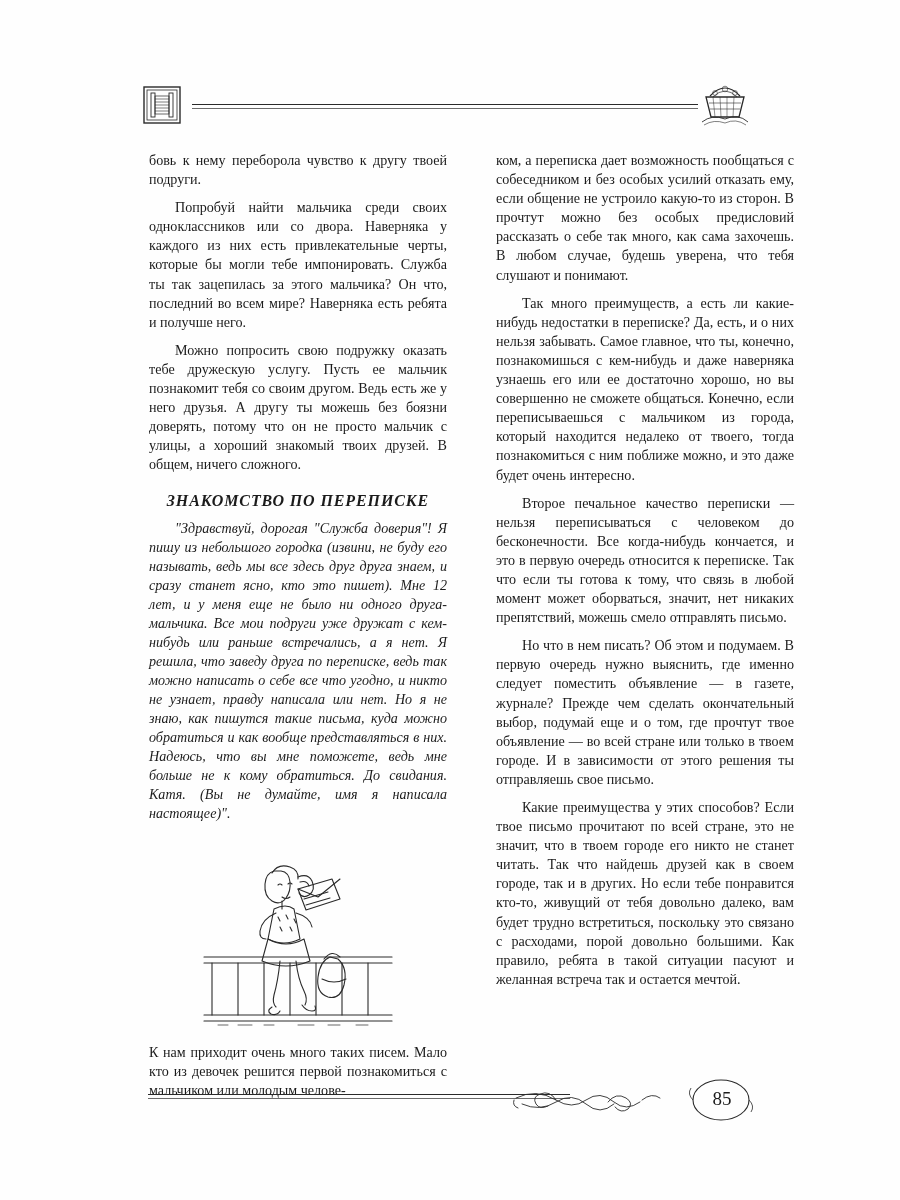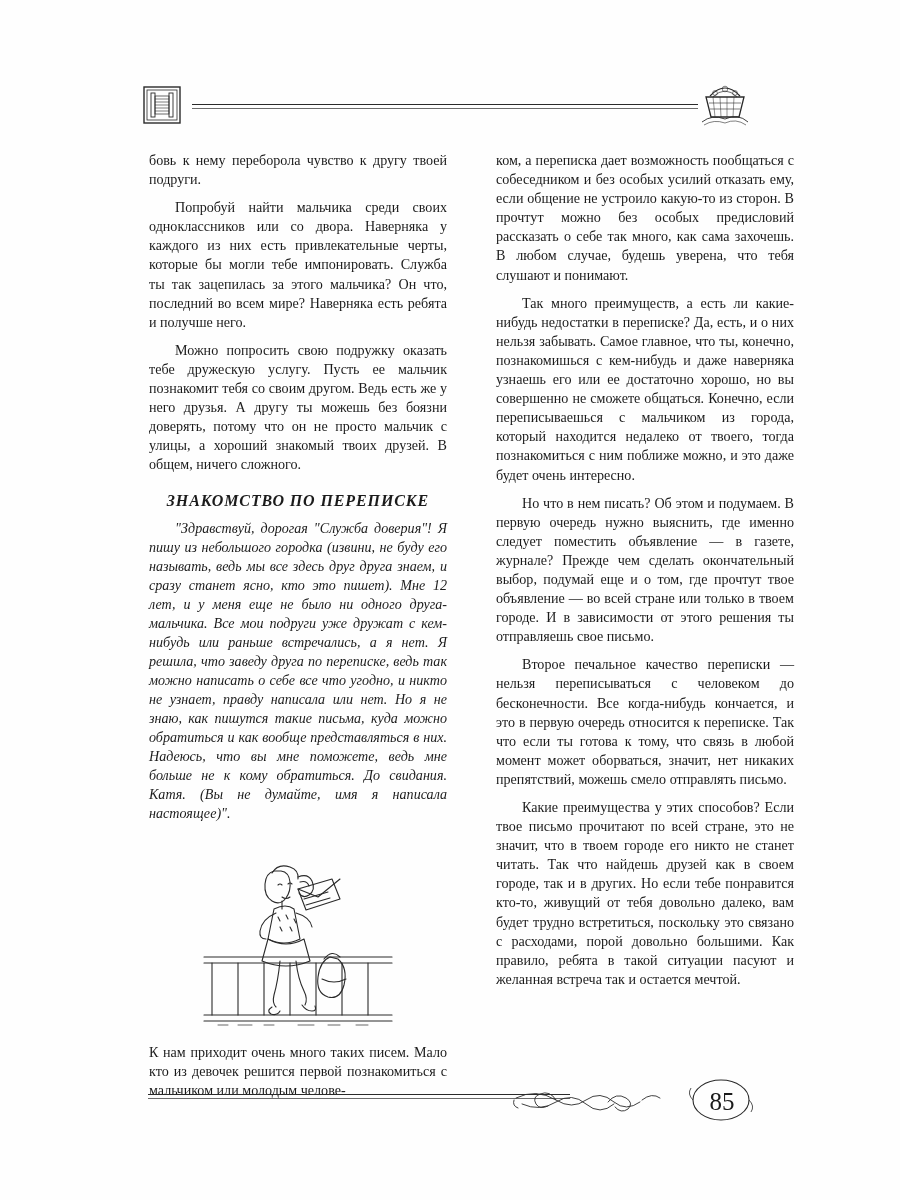--- a/index.html
+++ b/index.html
@@ -124,21 +124,21 @@
     right: 190px;
     top: 10px;
     border-top: 0.7px solid #6a6a6a;
   }
   .page-number {
     position: absolute;
     right: 8px;
     top: 0px;
     width: 60px;
     text-align: center;
-    font-size: 25px;
+    font-size: 19px;
     font-family: "Liberation Serif", serif;
     color: #1b1b1b;
     padding-left: 37px;
   }
   .flourish {
     position: absolute;
     right: 58px;
     top: -4px;
     width: 190px;
     height: 44px;
@@ -254,22 +254,22 @@
         </g>
       </svg>
     </div>
 
     <p class="noindent">К нам приходит очень много таких писем. Мало кто из девочек решится первой познакомиться с мальчиком или молодым челове-</p>
   </div>
 
   <div class="col col-right">
     <p class="noindent">ком, а переписка дает возможность пообщаться с собеседником и без особых усилий отказать ему, если общение не устроило какую-то из сторон. В прочтут можно без особых предисловий рассказать о себе так много, как сама захочешь. В любом случае, будешь уверена, что тебя слушают и понимают.</p>
     <p>Так много преимуществ, а есть ли какие-нибудь недостатки в переписке? Да, есть, и о них нельзя забывать. Самое главное, что ты, конечно, познакомишься с кем-нибудь и даже наверняка узнаешь его или ее достаточно хорошо, но вы совершенно не сможете общаться. Конечно, если переписываешься с мальчиком из города, который находится недалеко от твоего, тогда познакомиться с ним поближе можно, и это даже будет очень интересно.</p>
+    <p>Второе печальное качество переписки — нельзя переписываться с человеком до бесконечности. Все когда-нибудь кончается, и это в первую очередь относится к переписке. Так что если ты готова к тому, что связь в любой момент может оборваться, значит, нет никаких препятствий, можешь смело отправлять письмо.</p>
     <p>Но что в нем писать? Об этом и подумаем. В первую очередь нужно выяснить, где именно следует поместить объявление — в газете, журнале? Прежде чем сделать окончательный выбор, подумай еще и о том, где прочтут твое объявление — во всей стране или только в твоем городе. И в зависимости от этого решения ты отправляешь свое письмо.</p>
-    <p>Второе печальное качество переписки — нельзя переписываться с человеком до бесконечности. Все когда-нибудь кончается, и это в первую очередь относится к переписке. Так что если ты готова к тому, что связь в любой момент может оборваться, значит, нет никаких препятствий, можешь смело отправлять письмо.</p>
     <p>Какие преимущества у этих способов? Если твое письмо прочитают по всей стране, это не значит, что в твоем городе его никто не станет читать. Так что найдешь друзей как в своем городе, так и в других. Но если тебе понравится кто-то, живущий от тебя довольно далеко, вам будет трудно встретиться, поскольку это связано с расходами, порой довольно большими. Как правило, ребята в такой ситуации пасуют и желанная встреча так и остается мечтой.</p>
   </div>
 
   <div class="footer">
     <div class="footer-rule"></div>
     <div class="footer-rule2"></div>
 
     <svg class="flourish" viewBox="0 0 190 44">
       <g fill="none" stroke="#2a2a2a" stroke-width="0.9" stroke-linecap="round">
         <path d="M4 14 q20 -10 40 2 q16 10 30 0 q14 -10 28 2 q12 10 26 0"></path>

